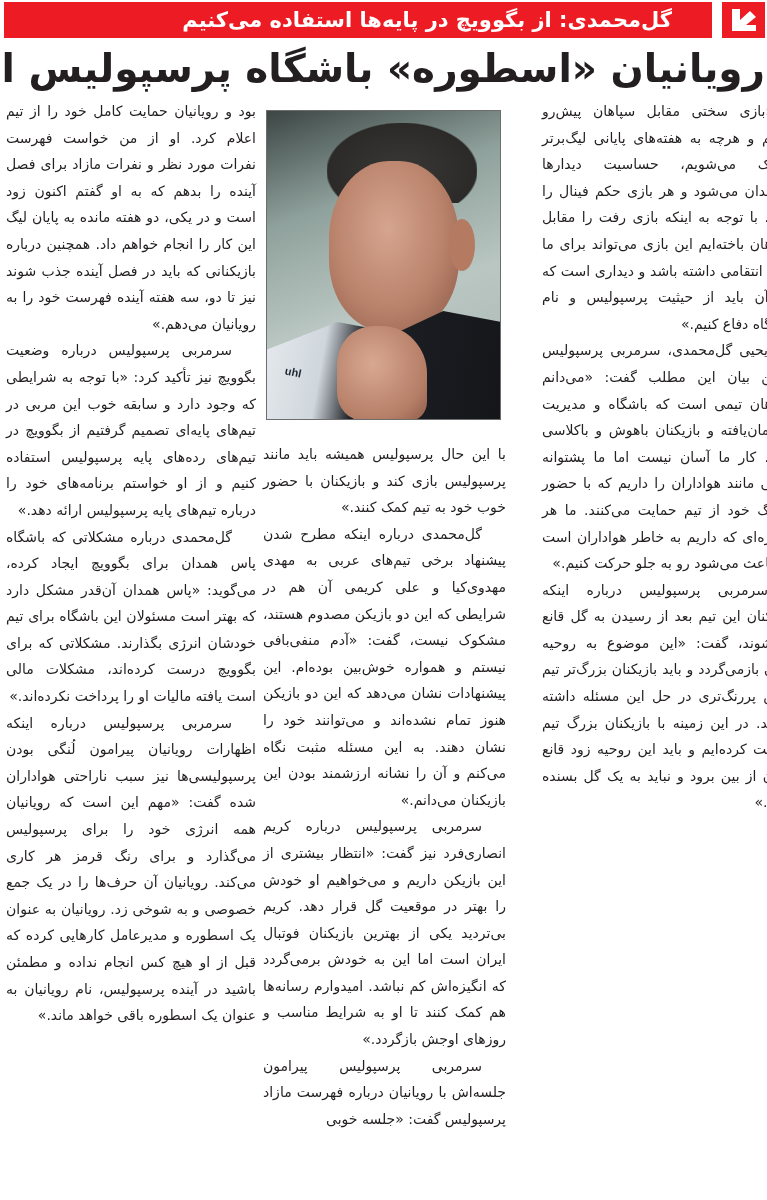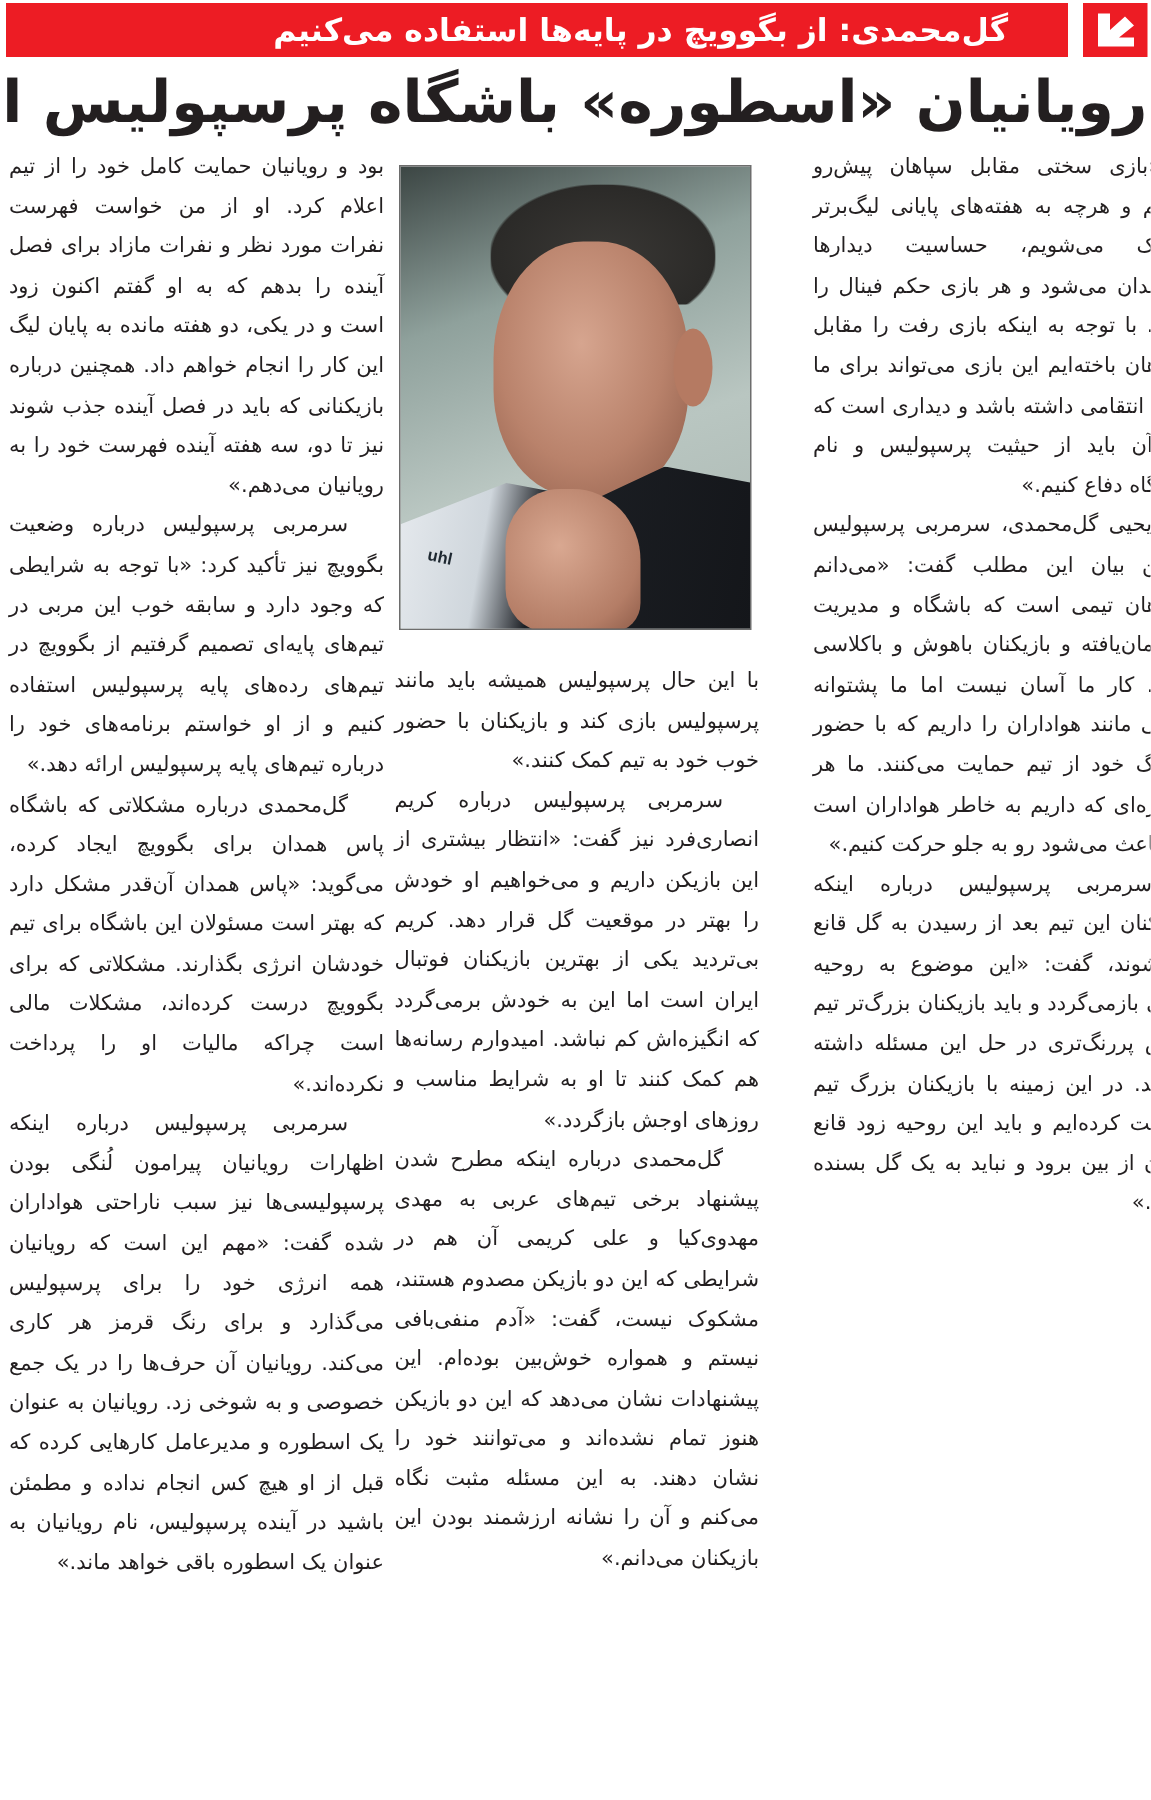--- a/index.html
+++ b/index.html
@@ -99,22 +99,23 @@
   <div class="hair"></div>
   <div class="face"></div>
   <div class="ear"></div>
   <div class="jacket"></div>
   <div class="hand"></div>
   <span class="brand">uhl</span>
 </div>
 
 <div class="col col-mid">
   <p class="para">با این حال پرسپولیس همیشه باید مانند پرسپولیس بازی کند و بازیکنان با حضور خوب خود به تیم کمک کنند.»</p>
+  <p class="para indent">گل‌محمدی درباره اینکه مطرح شدن پیشنهاد برخی تیم‌های عربی به مهدی مهدوی‌کیا و علی کریمی آن هم در شرایطی که این دو بازیکن مصدوم هستند، مشکوک نیست، گفت: «آدم منفی‌بافی نیستم و همواره خوش‌بین بوده‌ام. این پیشنهادات نشان می‌دهد که این دو بازیکن هنوز تمام نشده‌اند و می‌توانند خود را نشان دهند. به این مسئله مثبت نگاه می‌کنم و آن را نشانه ارزشمند بودن این بازیکنان می‌دانم.»</p>
   <p class="para indent">سرمربی پرسپولیس درباره کریم انصاری‌فرد نیز گفت: «انتظار بیشتری از این بازیکن داریم و می‌خواهیم او خودش را بهتر در موقعیت گل قرار دهد. کریم بی‌تردید یکی از بهترین بازیکنان فوتبال ایران است اما این به خودش برمی‌گردد که انگیزه‌اش کم نباشد. امیدوارم رسانه‌ها هم کمک کنند تا او به شرایط مناسب و روزهای اوجش بازگردد.»</p>
-  <p class="para indent">گل‌محمدی درباره اینکه مطرح شدن پیشنهاد برخی تیم‌های عربی به مهدی مهدوی‌کیا و علی کریمی آن هم در شرایطی که این دو بازیکن مصدوم هستند، مشکوک نیست، گفت: «آدم منفی‌بافی نیستم و همواره خوش‌بین بوده‌ام. این پیشنهادات نشان می‌دهد که این دو بازیکن هنوز تمام نشده‌اند و می‌توانند خود را نشان دهند. به این مسئله مثبت نگاه می‌کنم و آن را نشانه ارزشمند بودن این بازیکنان می‌دانم.»</p>
+  <p class="para indent">سرمربی پرسپولیس پیرامون جلسه‌اش با رویانیان درباره فهرست مازاد پرسپولیس گفت: «جلسه خوبی</p>
 </div>
 
 <div class="col col-left">
   <p class="para">بود و رویانیان حمایت کامل خود را از تیم اعلام کرد. او از من خواست فهرست نفرات مورد نظر و نفرات مازاد برای فصل آینده را بدهم که به او گفتم اکنون زود است و در یکی، دو هفته مانده به پایان لیگ این کار را انجام خواهم داد. همچنین درباره بازیکنانی که باید در فصل آینده جذب شوند نیز تا دو، سه هفته آینده فهرست خود را به رویانیان می‌دهم.»</p>
   <p class="para indent">سرمربی پرسپولیس درباره وضعیت بگوویچ نیز تأکید کرد: «با توجه به شرایطی که وجود دارد و سابقه خوب این مربی در تیم‌های پایه‌ای تصمیم گرفتیم از بگوویچ در تیم‌های رده‌های پایه پرسپولیس استفاده کنیم و از او خواستم برنامه‌های خود را درباره تیم‌های پایه پرسپولیس ارائه دهد.»</p>
-  <p class="para indent">گل‌محمدی درباره مشکلاتی که باشگاه پاس همدان برای بگوویچ ایجاد کرده، می‌گوید: «پاس همدان آن‌قدر مشکل دارد که بهتر است مسئولان این باشگاه برای تیم خودشان انرژی بگذارند. مشکلاتی که برای بگوویچ درست کرده‌اند، مشکلات مالی است چراکه مالیات او را پرداخت نکرده‌اند.»</p>
+  <p class="para indent">گل‌محمدی درباره مشکلاتی که باشگاه پاس همدان برای بگوویچ ایجاد کرده، می‌گوید: «پاس همدان آن‌قدر مشکل دارد که بهتر است مسئولان این باشگاه برای تیم خودشان انرژی بگذارند. مشکلاتی که برای بگوویچ درست کرده‌اند، مشکلات مالی است یافته مالیات او را پرداخت نکرده‌اند.»</p>
   <p class="para indent">سرمربی پرسپولیس درباره اینکه اظهارات رویانیان پیرامون لُنگی بودن پرسپولیسی‌ها نیز سبب ناراحتی هواداران شده گفت: «مهم این است که رویانیان همه انرژی خود را برای پرسپولیس می‌گذارد و برای رنگ قرمز هر کاری می‌کند. رویانیان آن حرف‌ها را در یک جمع خصوصی و به شوخی زد. رویانیان به عنوان یک اسطوره و مدیرعامل کارهایی کرده که قبل از او هیچ کس انجام نداده و مطمئن باشید در آینده پرسپولیس، نام رویانیان به عنوان یک اسطوره باقی خواهد ماند.»</p>
 </div>
 
 </body></html>

